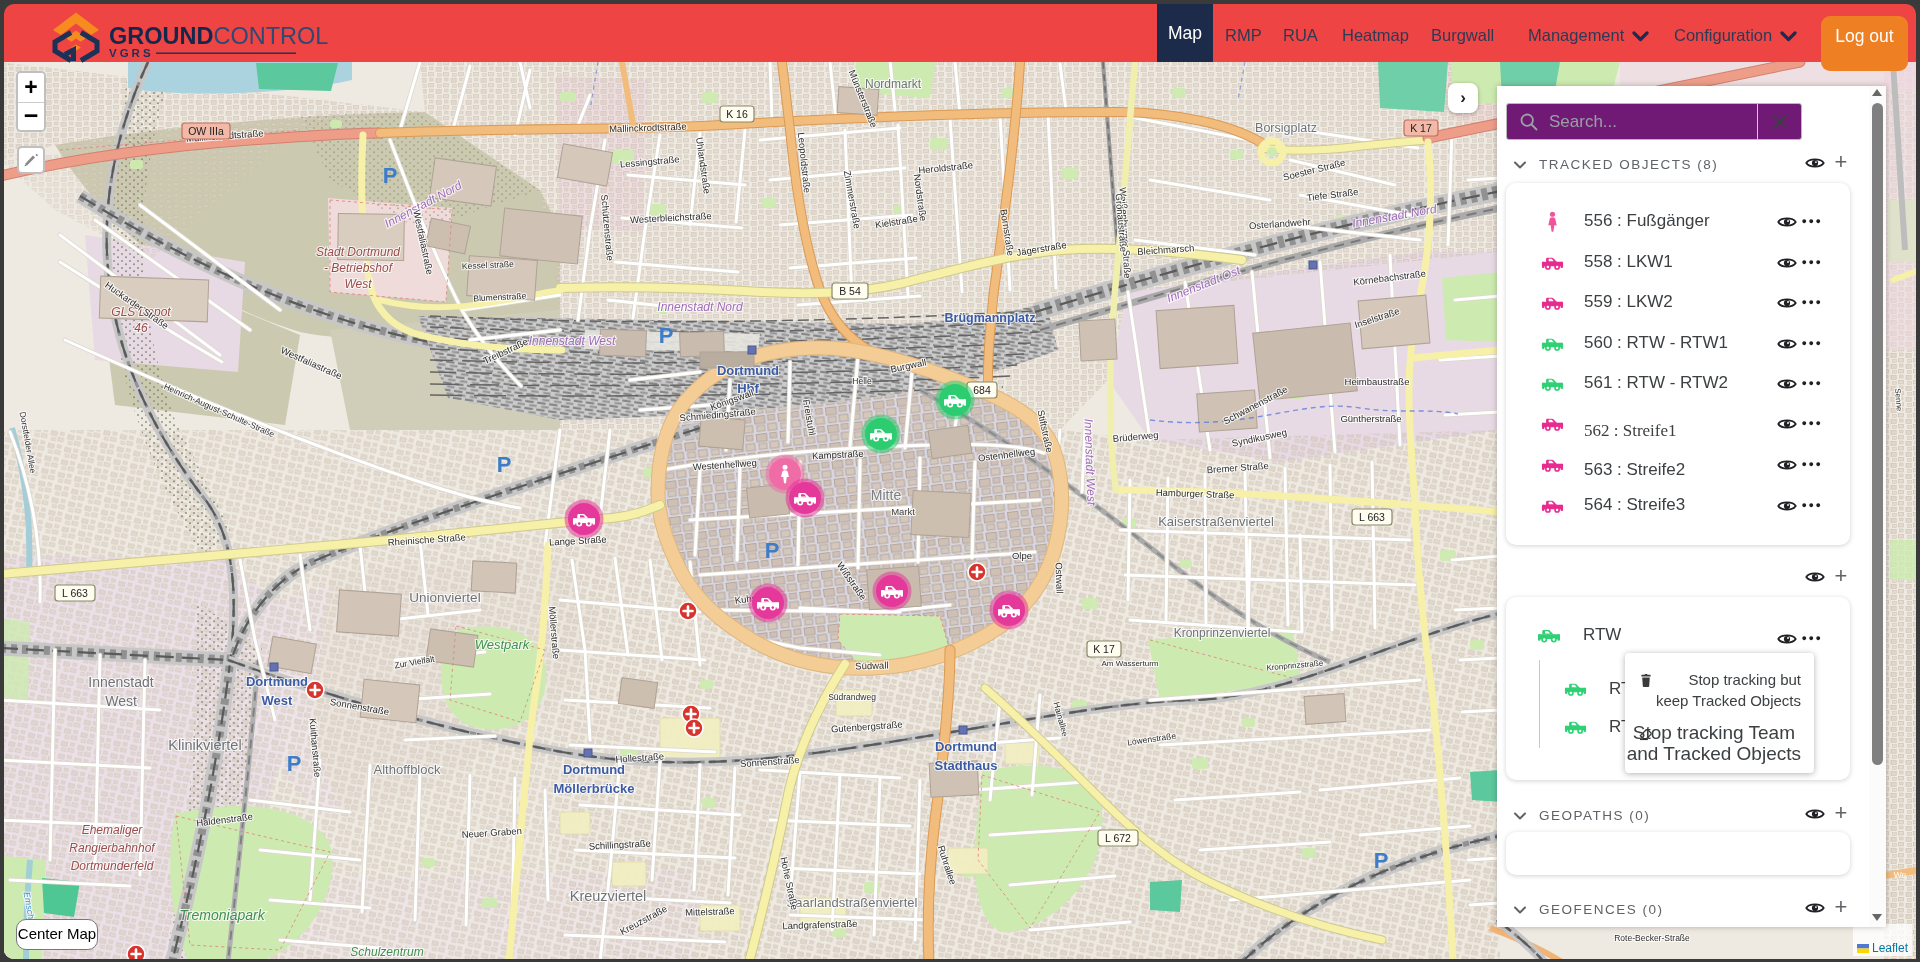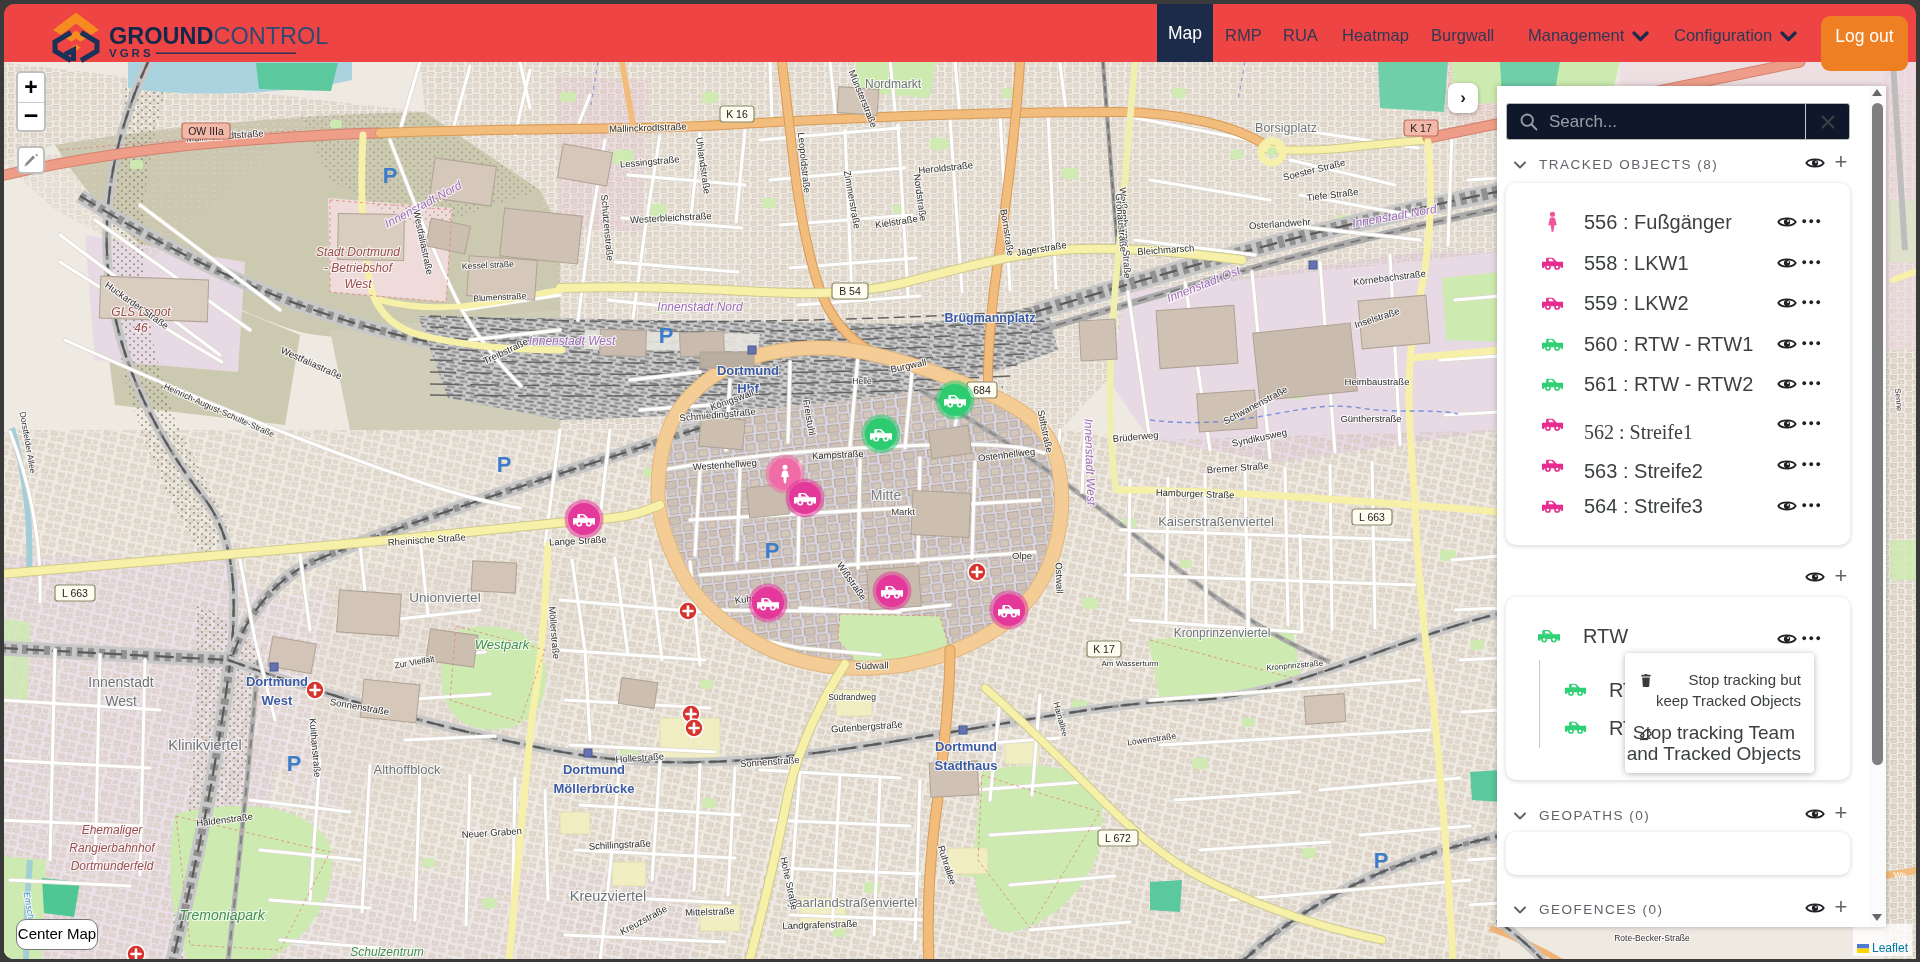--- a/index.html
+++ b/index.html
@@ -11,21 +11,21 @@
 #mapsvg { position:absolute; left:-4px; top:-62px; }
 .ctl { position:absolute; background:#fff; z-index:20; }
 #sidebar { position:absolute; left:1497px; top:86px; width:389px; height:841px; background:#fff; z-index:60; box-shadow:0 0 6px rgba(0,0,0,0.25); }
 .shead { position:absolute; left:9px; width:354px; height:22px; color:#5f6368; font-size:13.5px; letter-spacing:1.5px; }
 .shead .tx { position:absolute; left:33px; top:3px; }
 .card { position:absolute; left:9px; width:344px; background:#fff; border-radius:10px; box-shadow:0 1px 5px rgba(0,0,0,0.18); }
 .eye { position:absolute; width:22px; height:22px; }
 .plus { position:absolute; width:22px; height:22px; font-size:22px; color:#5f6368; text-align:center; line-height:20px; font-weight:400; }
 .dots { position:absolute; width:24px; height:20px; letter-spacing:1.5px; color:#1f1f1f; font-size:9px; text-align:center; line-height:20px; }
 .chev { position:absolute; width:16px; height:16px; }
-.row-tx { position:absolute; font-size:20px; color:#3c4043; }
+.row-tx { position:absolute; font-size:17px; color:#3c4043; }
 #scrollwrap { position:absolute; left:1869px; top:86px; width:17px; height:841px; background:#fbfbfb; z-index:70; }
 #thumb { position:absolute; left:3px; top:17px; width:11px; height:662px; background:#7f7f7f; border-radius:6px; }
 .sarrow { position:absolute; left:3px; width:0; height:0; border-left:5.5px solid transparent; border-right:5.5px solid transparent; }
 #popup { position:absolute; left:1625px; top:653px; width:189px; height:120px; background:#fff; border-radius:4px; box-shadow:0 1px 6px rgba(0,0,0,0.3); z-index:80; font-size:14.5px; color:#3c4043; }
 </style>
 </head>
 <body>
 
 <div id="nav">
   <svg id="logo" width="310" height="56" viewBox="0 0 310 56">
@@ -867,21 +867,21 @@
 <svg width="12" height="9" viewBox="0 0 12 9" style="vertical-align:-1px">
         <rect width="12" height="4.5" fill="#4e7ad2"></rect>
         <rect y="4.5" width="12" height="4.5" fill="#ffd500"></rect>
       </svg>
 <span style="color:#0078A8;">Leaflet</span>
 </div>
 </div>
 
 <div id="sidebar">
 
-  <div style="position:absolute;left:9px;top:17px;width:344px;height:37px;border:1px solid #b9b9b9;border-radius:3px;background:#0f172a;">
+  <div style="position:absolute;left:9px;top:17px;width:296px;height:37px;border:1px solid #b9b9b9;border-radius:3px;background:#701a75;">
     <svg style="position:absolute;left:12px;top:8px;" width="20" height="20" viewBox="0 0 20 20">
         <circle cx="8.2" cy="8.2" r="5.7" fill="none" stroke="#9aa0a6" stroke-width="1.8"></circle>
         <line x1="12.5" y1="12.5" x2="17.5" y2="17.5" stroke="#9aa0a6" stroke-width="1.8" stroke-linecap="round"></line>
       </svg>
     <span style="position:absolute;left:42px;top:8px;font-size:17px;color:#9aa0a6;">Search...</span>
     <div style="position:absolute;right:43px;top:0;width:1px;height:35px;background:#ccc;"></div>
     <svg style="position:absolute;right:13px;top:10px;" width="16" height="16" viewBox="0 0 16 16">
         <path d="M2.5 2.5 L13.5 13.5 M13.5 2.5 L2.5 13.5" stroke="#3c4043" stroke-width="2.2" stroke-linecap="round"></path>
       </svg>
   </div>

